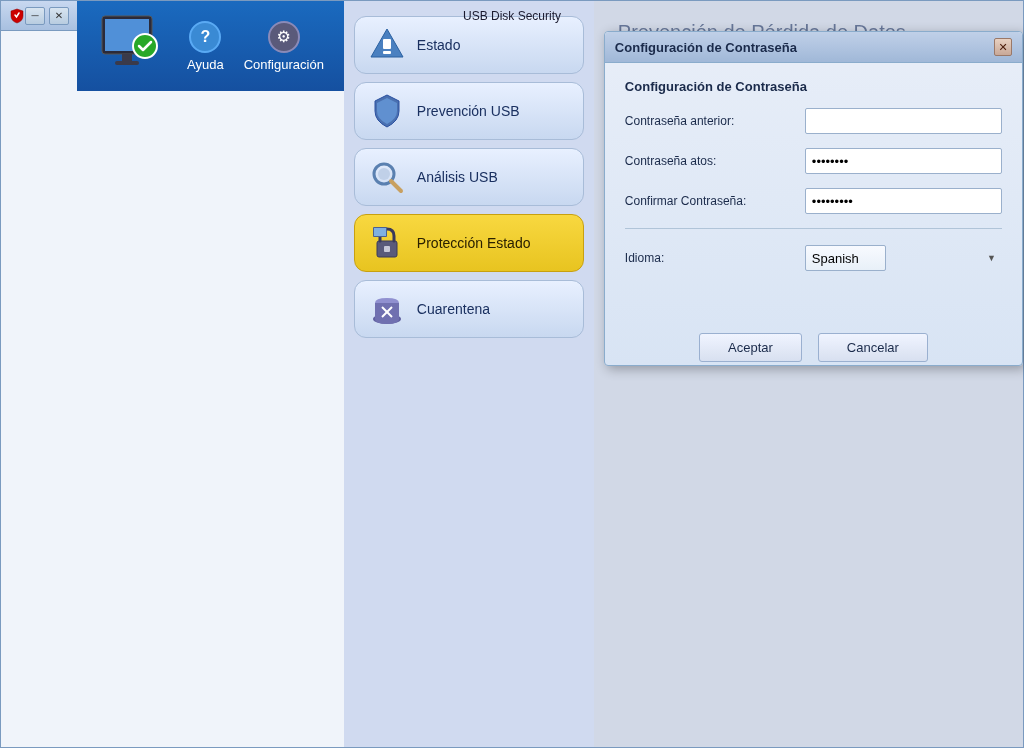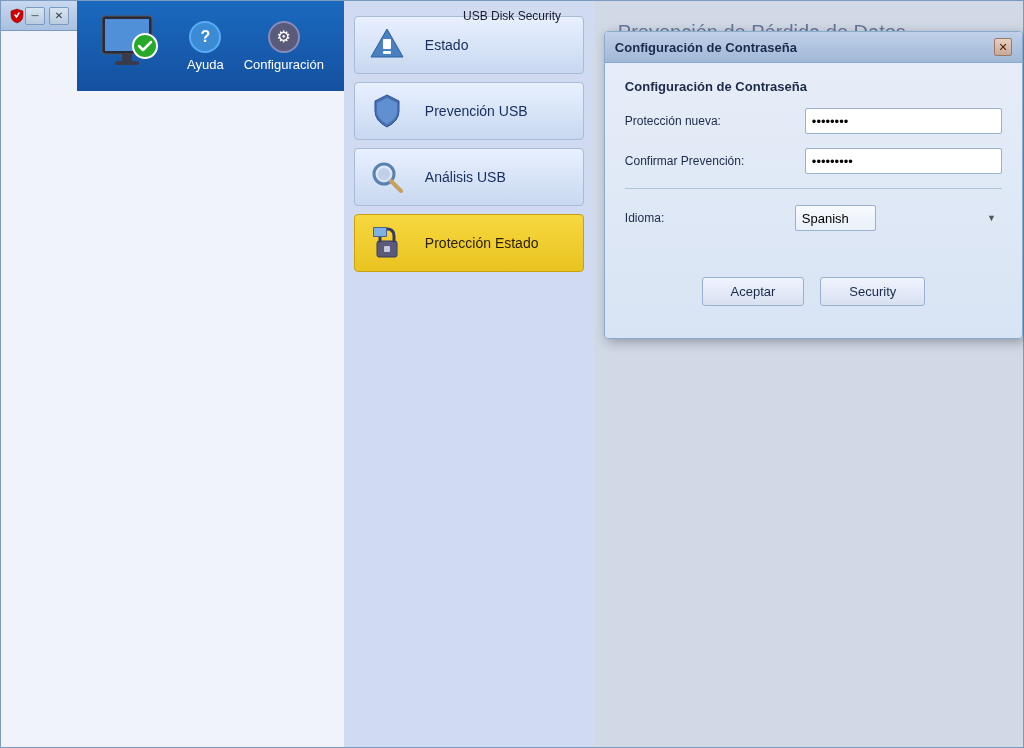--- a/index.html
+++ b/index.html
@@ -130,23 +130,23 @@
       background: #d0daf0;
       padding: 15px 10px;
       display: flex;
       flex-direction: column;
       gap: 8px;
     }
 
     .sidebar-item {
       display: flex;
       align-items: center;
-      gap: 20px;
+      gap: 12px;
       padding: 10px 14px;
-      border-radius: 4px;
+      border-radius: 12px;
       cursor: pointer;
       font-size: 14px;
       color: #1a3060;
       background: linear-gradient(to bottom, #e8f0ff, #c8d8f0);
       border: 1px solid #a8bcd8;
       min-height: 52px;
     }
 
     .sidebar-item.active {
       background: linear-gradient(to bottom, #f8d840, #e8c420);
@@ -296,21 +296,22 @@
 
     .divider {
       height: 1px;
       background: #b0c4d8;
       margin: 10px 0 16px 0;
     }
 
     .idioma-row {
       display: flex;
       align-items: center;
-      margin-bottom: 20px;
+      margin-bottom: 36px;
+      gap: 10px;
     }
 
     .idioma-label {
       font-size: 12px;
       color: #1a2a4a;
       width: 170px;
       flex-shrink: 0;
     }
 
     .idioma-select {
@@ -340,21 +341,21 @@
       transform: translateY(-50%);
       font-size: 9px;
       color: #555;
       pointer-events: none;
     }
 
     .modal-footer {
       display: flex;
       justify-content: center;
       gap: 16px;
-      padding: 10px 20px 32px 20px;
+      padding: 10px 20px 3px 20px;
     }
 
     .modal-btn {
       padding: 6px 28px;
       background: linear-gradient(to bottom, #f0f4ff, #d8e0f0);
       border: 1px solid #9ab0d0;
       border-radius: 3px;
       font-size: 13px;
       color: #1a2a4a;
       cursor: pointer;
@@ -448,20 +449,31 @@
           <path d="M11 16 L11 11 Q11 4 18 4 Q25 4 25 11 L25 16" fill="none" stroke="#3a3a5a" stroke-width="3" stroke-linecap="round"></path>
           <rect x="15" y="21" width="6" height="6" rx="1" fill="#c8c8d8"></rect>
 
           <rect x="4" y="2" width="14" height="10" rx="1" fill="#4a6090"></rect>
           <rect x="5" y="3" width="12" height="8" fill="#80b0e0"></rect>
         </svg>
         <span class="sidebar-item-label">Protección Estado</span>
       </div>
 
 
+      <div class="sidebar-item">
+        <svg class="sidebar-item-icon" viewBox="0 0 36 36">
+          <ellipse cx="18" cy="28" rx="14" ry="5" fill="#6060a0"></ellipse>
+          <path d="M6 12 L6 28 Q6 33 18 33 Q30 33 30 28 L30 12 Z" fill="#7070b0"></path>
+          <path d="M6 12 L30 12 Q30 7 18 7 Q6 7 6 12 Z" fill="#9090d0"></path>
+
+          <line x1="13" y1="16" x2="23" y2="26" stroke="white" stroke-width="2"></line>
+          <line x1="23" y1="16" x2="13" y2="26" stroke="white" stroke-width="2"></line>
+        </svg>
+        <span class="sidebar-item-label">Cuarentena</span>
+      </div>
     </div>
 
     <div class="content-panel">
       <h2 class="content-title">Prevención de Pérdida de Datos</h2>
       <p class="content-description">atos confidenciales.</p>
       <div class="content-section">
         <p>dispositivos USB.</p>
       </div>
       <div style="margin-top:60px;">
         <p>su Equipo y Detiene cualquier</p>
@@ -474,28 +486,32 @@
         <div class="modal">
 
           <div class="modal-title-bar">
             <span class="modal-title-text">Configuración de Contraseña</span>
             <div class="modal-close-btn">✕</div>
           </div>
 
           <div class="modal-body">
             <div class="modal-section-title">Configuración de Contraseña</div>
 
-
             <div class="form-row">
-              <label class="form-label">Protección nueva:</label>
+              <label class="form-label">Contraseña anterior:</label>
+              <input type="password" class="form-input" value="" style="">
+            </div>
+
+            <div class="form-row">
+              <label class="form-label">Contraseña atos:</label>
               <input type="password" class="form-input" value="12345678" style="">
             </div>
 
             <div class="form-row">
-              <label class="form-label">Confirmar Prevención:</label>
+              <label class="form-label">Confirmar Contraseña:</label>
               <input type="password" class="form-input" value="123456789" style="">
             </div>
 
             <div class="divider"></div>
 
             <div class="idioma-row">
               <label class="idioma-label">Idioma:</label>
               <div class="select-wrapper">
                 <select class="idioma-select">
                   <option>Spanish</option>
@@ -503,19 +519,19 @@
                   <option>French</option>
                   <option>German</option>
                   <option>Portuguese</option>
                 </select>
               </div>
             </div>
           </div>
 
           <div class="modal-footer">
             <button class="modal-btn">Aceptar</button>
-            <button class="modal-btn">Security</button>
+            <button class="modal-btn">Cancelar</button>
           </div>
         </div>
       </div>
     </div>
   </div>
 </div>
 
 </body></html>

